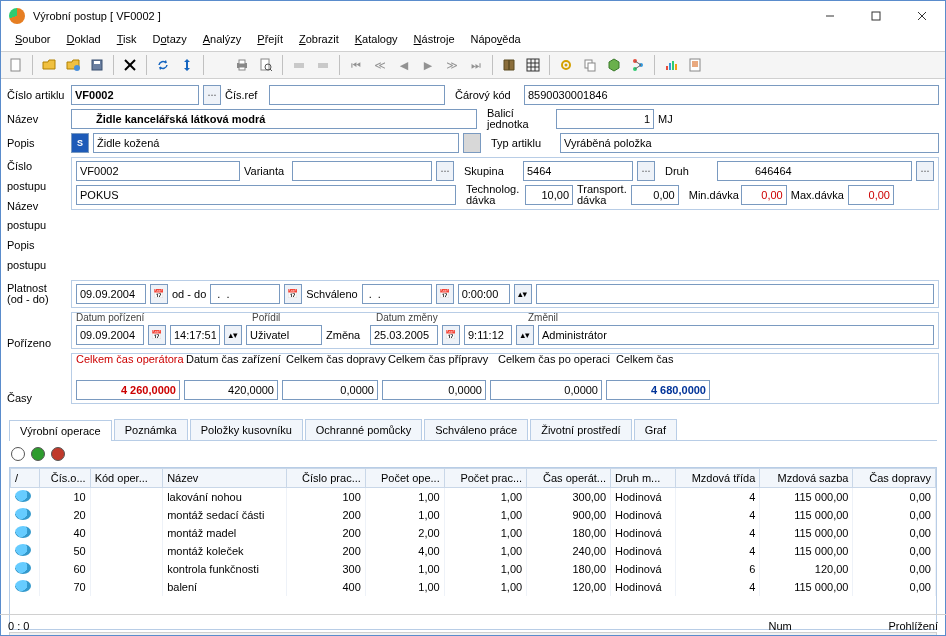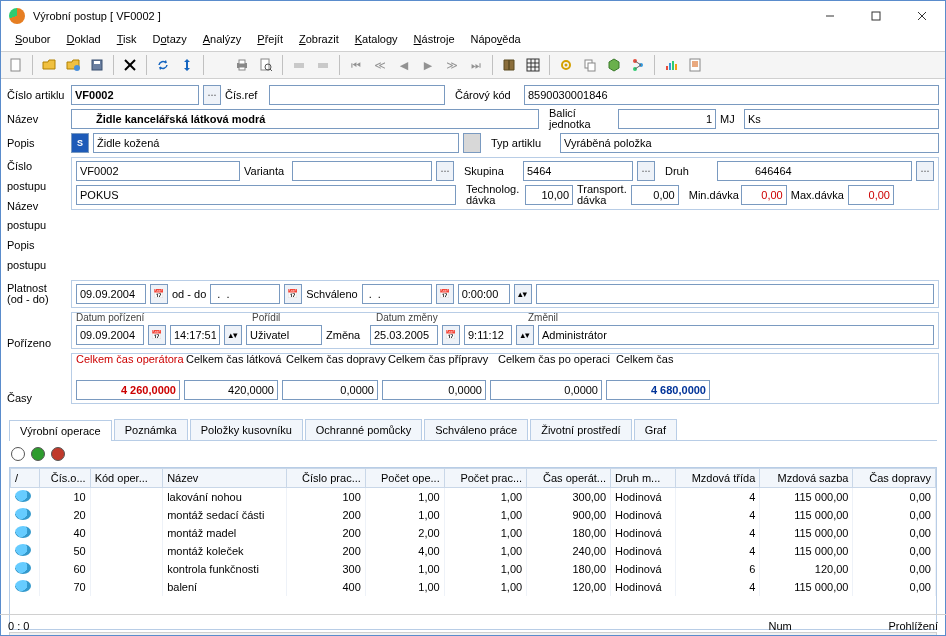--- a/index.html
+++ b/index.html
@@ -245,25 +245,24 @@
     <input class="fld bold" style="width: 128px;" value="VF0002">
     <span class="fbtn">⋯</span>
     <span class="lbl" style="width:40px">Čís.ref</span>
     <input class="fld" style="width: 176px;" value="">
     <span class="lbl" style="width:65px;margin-left:6px">Čárový kód</span>
     <input class="fld" style="flex: 1 1 0%;" value="8590030001846">
   </div>
 
   <div class="row">
     <span class="lbl" style="width:60px">Název</span>
-    <input class="fld bold" style="width: 468px; padding-left: 24px;" value="Židle kancelářská látková modrá">
+    <input class="fld bold" style="width: 406px; padding-left: 24px;" value="Židle kancelářská látková modrá">
     <span class="lbl" style="width:65px;margin-left:6px;line-height:1">Balicí<br>jednotka</span>
     <input class="fld rt" style="width: 98px;" value="1">
     <span class="lbl" style="width:20px">MJ</span>
-    <input class="fld" style="flex: 1 1 0%;" value="Ks">
   </div>
 
   <div class="row">
     <span class="lbl" style="width:60px">Popis</span>
     <span class="fbtn" style="background:#1e5bb8;color:#fff;font-weight:bold">S</span>
     <input class="fld" style="width: 366px;" value="Židle kožená">
     <span class="fbtn" style="background:#d8d8d8"></span>
     <span class="lbl" style="width:65px;margin-left:6px">Typ artiklu</span>
     <input class="fld" style="flex: 1 1 0%;" value="Vyráběná položka">
   </div>
@@ -341,21 +340,21 @@
         <input class="fld" style="flex: 1 1 0%;" value="Administrátor">
       </div>
     </div>
   </div>
 
   <div class="row" style="margin-top:4px;align-items:flex-end">
     <span class="lbl" style="width:60px">Časy</span>
     <div class="sect-border" style="flex:1;position:relative;padding-top:26px">
       <div style="position:absolute;top:-1px;left:4px;display:flex" class="times-hdr">
         <span class="red" style="width:110px;text-align:left">Celkem čas operátora</span>
-        <span style="width:100px">Celkem čas látková</span>
+        <span style="width:100px">Datum čas zařízení</span>
         <span style="width:102px">Celkem čas dopravy</span>
         <span style="width:110px">Celkem čas přípravy</span>
         <span style="width:118px">Celkem čas po operaci</span>
         <span>Celkem čas</span>
       </div>
       <div class="row" style="margin:0">
         <input class="fld red bold rt" style="width: 104px;" value="4 260,0000">
         <input class="fld rt" style="width: 94px;" value="420,0000">
         <input class="fld rt" style="width: 96px;" value="0,0000">
         <input class="fld rt" style="width: 104px;" value="0,0000">

